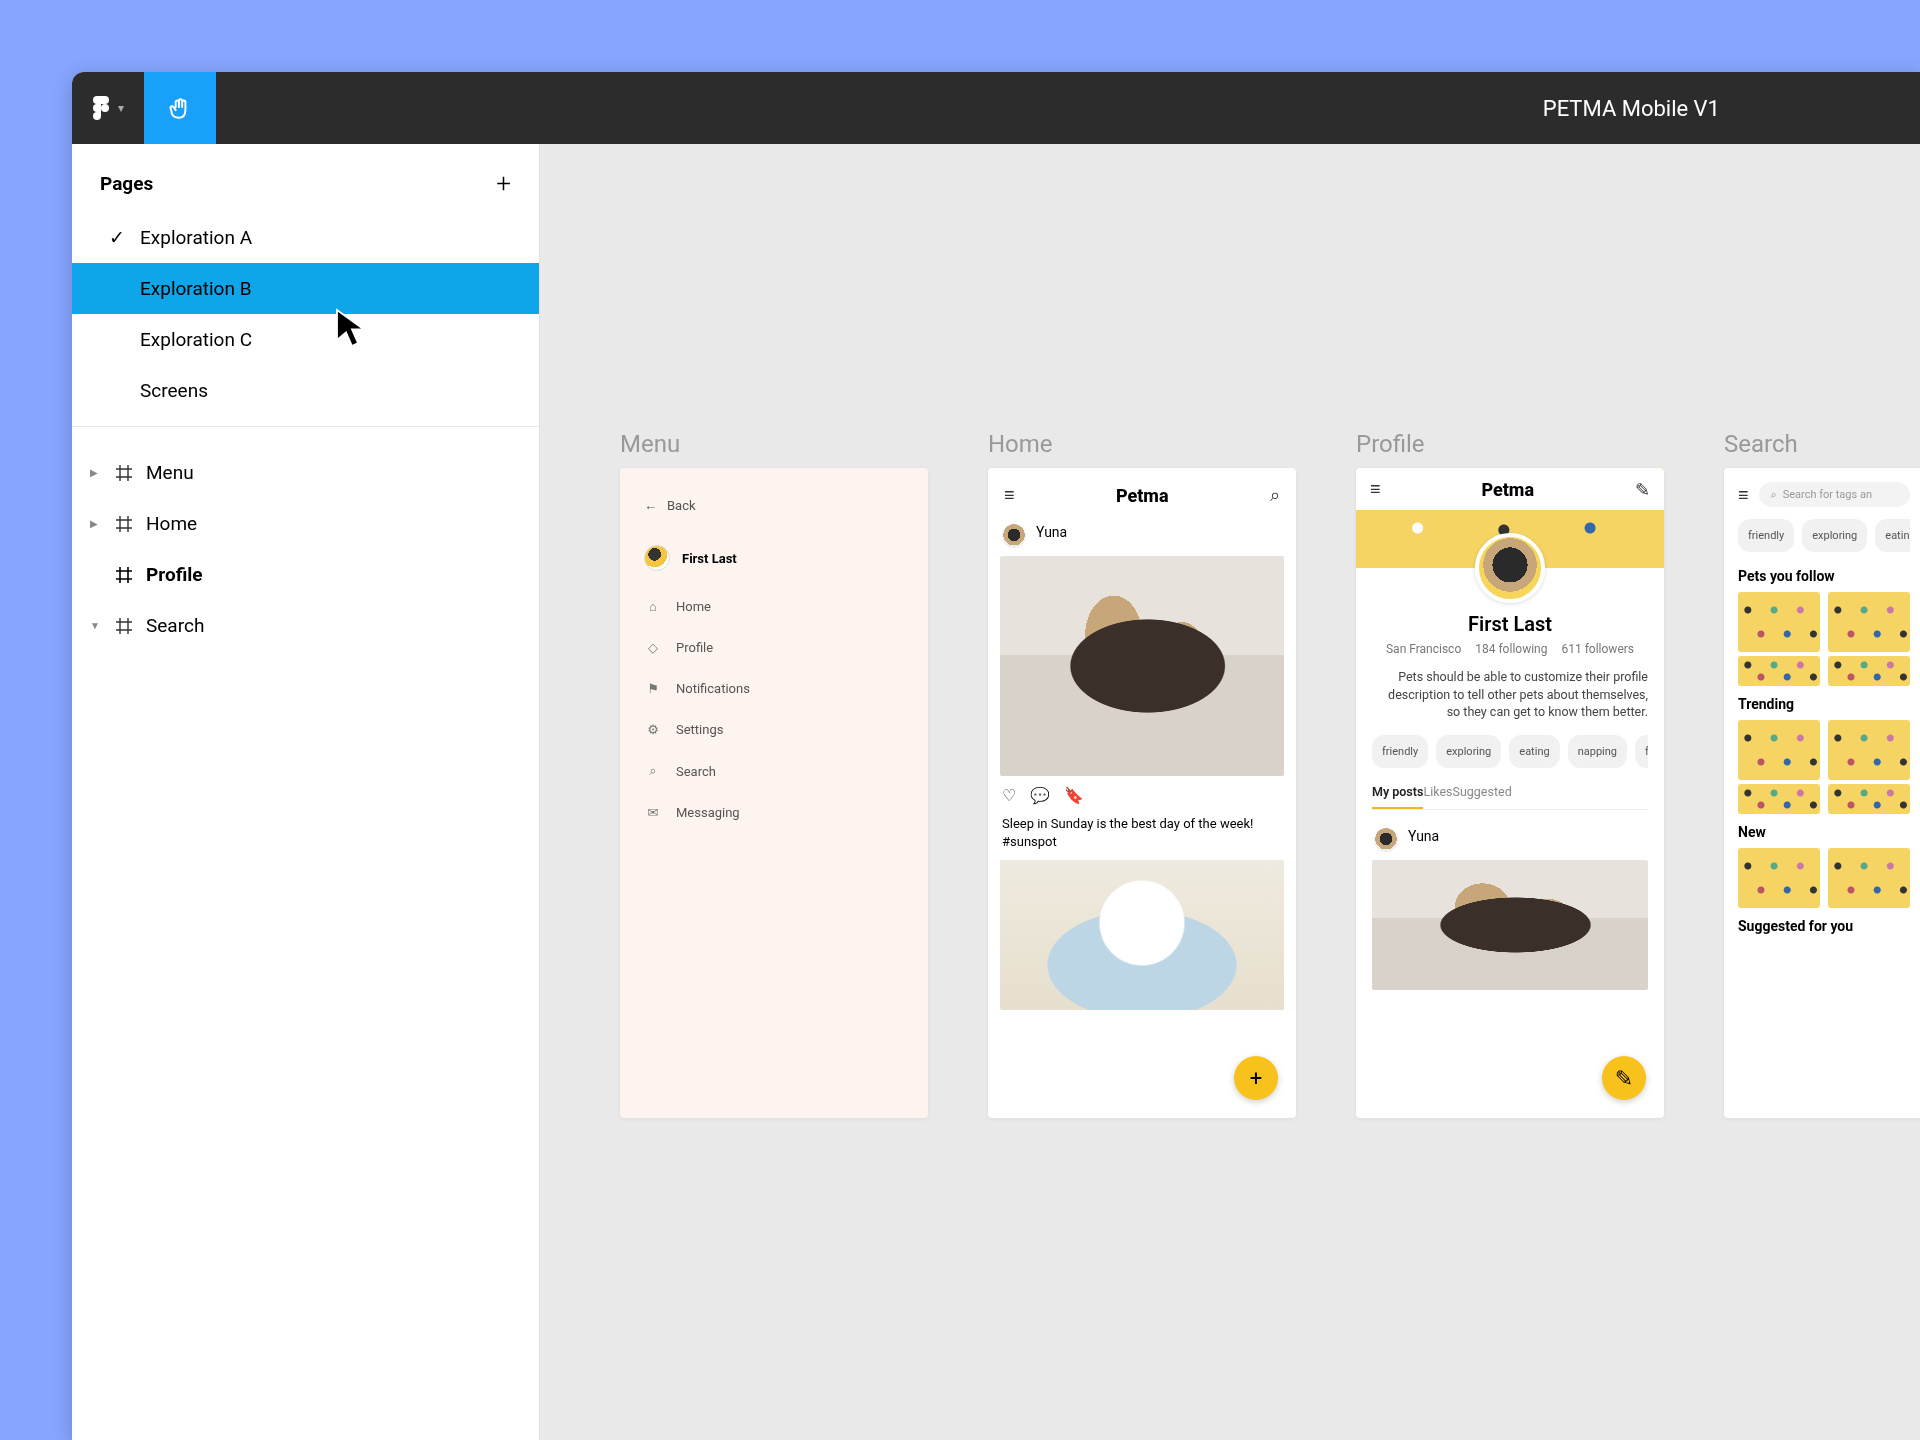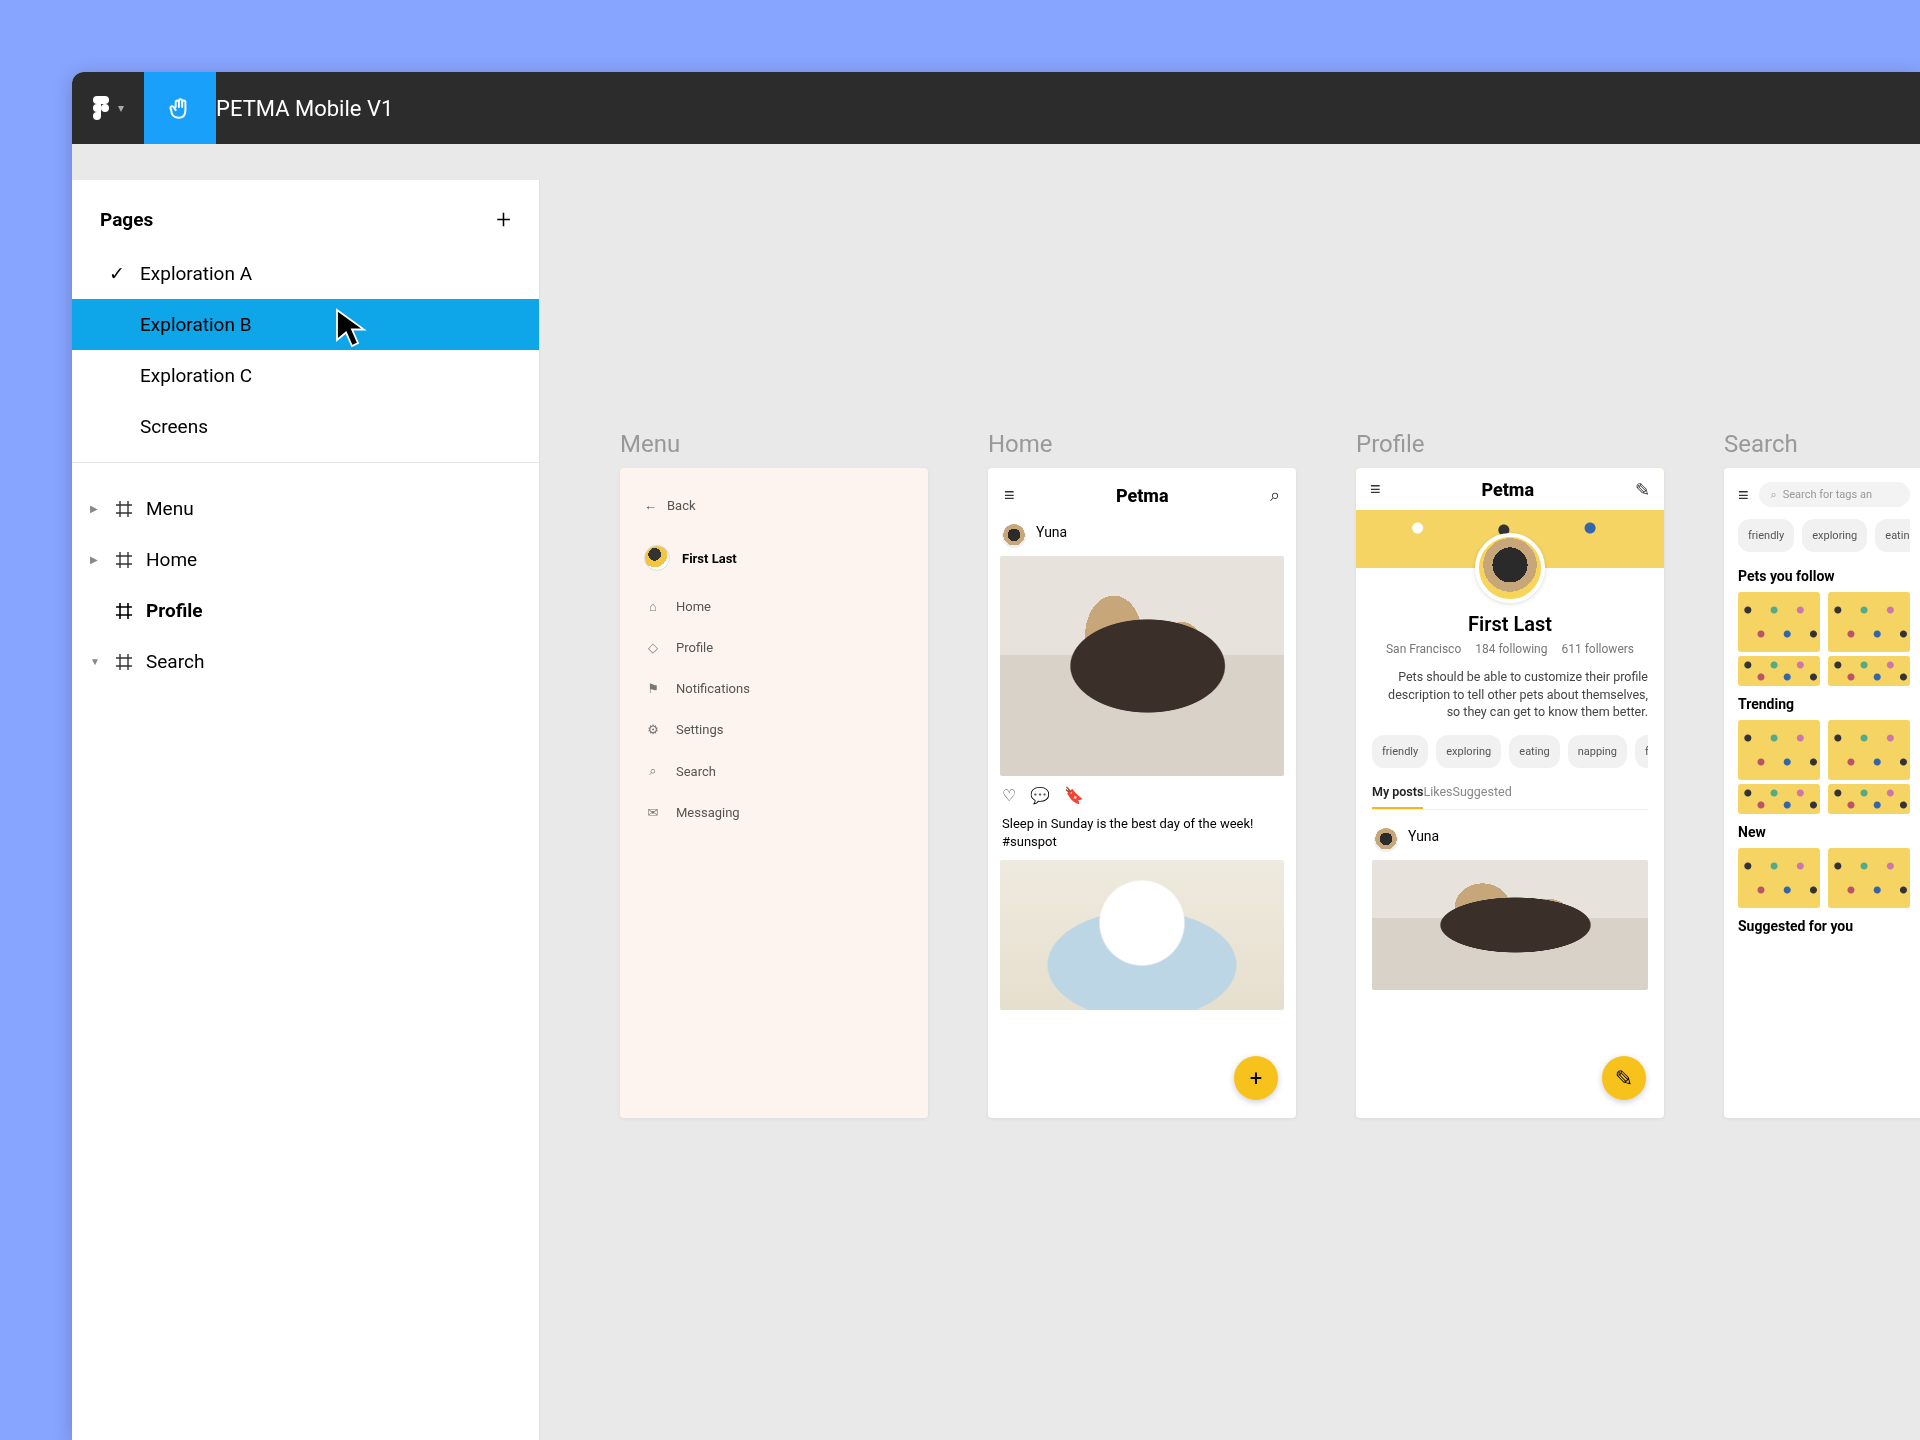--- a/index.html
+++ b/index.html
@@ -40,35 +40,34 @@
   .hand-tool {
     width: 72px;
     height: 72px;
     background: #18a0fb;
     display: flex;
     align-items: center;
     justify-content: center;
   }
   .title-center {
     flex: 1;
-    text-align: left;
+    text-align: right;
     font-size: 22px;
     font-weight: 400;
     padding-right: 200px;
   }
   .main {
     display: flex;
     height: calc(100% - 72px);
   }
   .sidebar {
     width: 468px;
     background: #fff;
     border-right: 1px solid #e0e0e0;
     overflow-y: auto;
-    margin-top: 36px;
   }
   .pages-header {
     display: flex;
     justify-content: space-between;
     align-items: center;
     padding: 24px 28px 14px 28px;
   }
   .pages-header .label {
     font-size: 19px;
     font-weight: 700;

